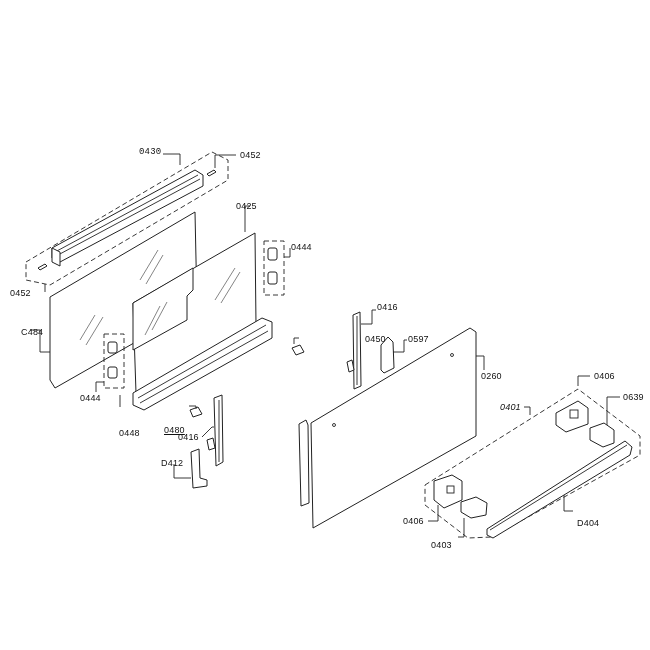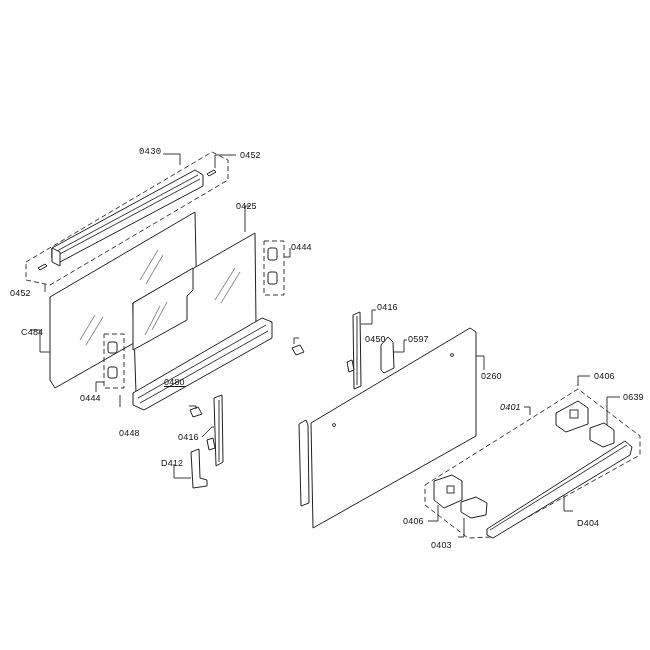--- a/index.html
+++ b/index.html
@@ -131,21 +131,21 @@
 <span class="lbl" style="left:236px;top:201px;">0425</span>
 <span class="lbl" style="left:291px;top:242px;">0444</span>
 <span class="lbl" style="left:10px;top:288px;">0452</span>
 <span class="lbl" style="left:21px;top:327px;">C484</span>
 <span class="lbl" style="left:80px;top:393px;">0444</span>
 <span class="lbl" style="left:119px;top:408px;margin-top:20px;">0448</span>
 <span class="lbl" style="left:377px;top:302px;">0416</span>
 <span class="lbl" style="left:317px;top:334px;margin-left:48px;">0450</span>
 <span class="lbl" style="left:408px;top:334px;">0597</span>
 <span class="lbl" style="left:481px;top:371px;">0260</span>
-<span class="lbl" style="left:164px;top:377px;text-decoration:underline;">0480</span>
+<span class="lbl" style="left:164px;top:425px;text-decoration:underline;">0480</span>
 <span class="lbl" style="left:178px;top:432px;">0416</span>
 <span class="lbl" style="left:161px;top:458px;">D412</span>
 <span class="lbl" style="left:594px;top:371px;">0406</span>
 <span class="lbl" style="left:500px;top:402px;font-style:italic;">0401</span>
 <span class="lbl" style="left:623px;top:392px;">0639</span>
 <span class="lbl" style="left:403px;top:516px;">0406</span>
 <span class="lbl" style="left:431px;top:540px;">0403</span>
 <span class="lbl" style="left:577px;top:506px;margin-top:12px;">D404</span>
 
 </body></html>

